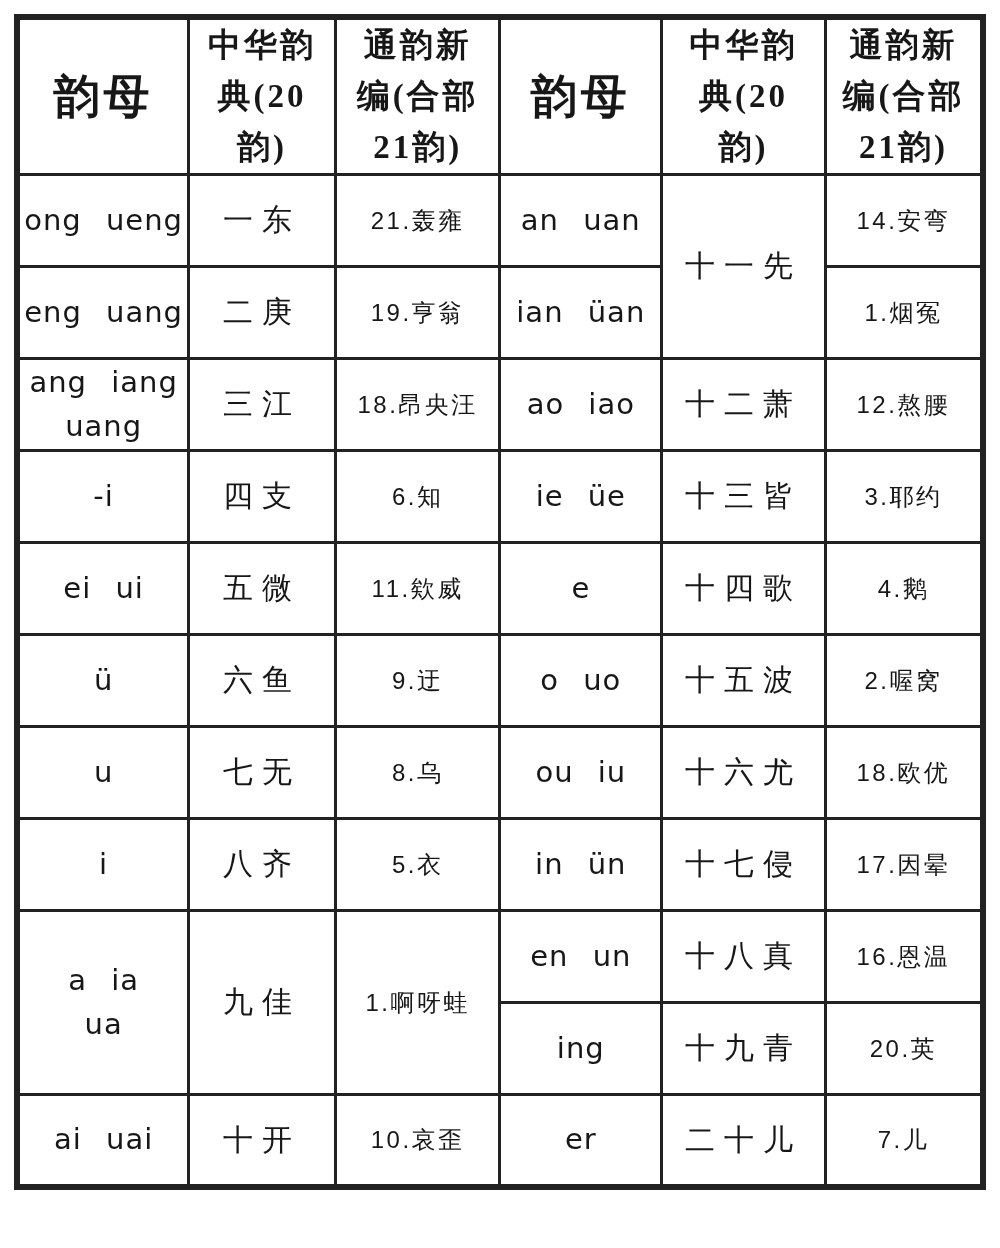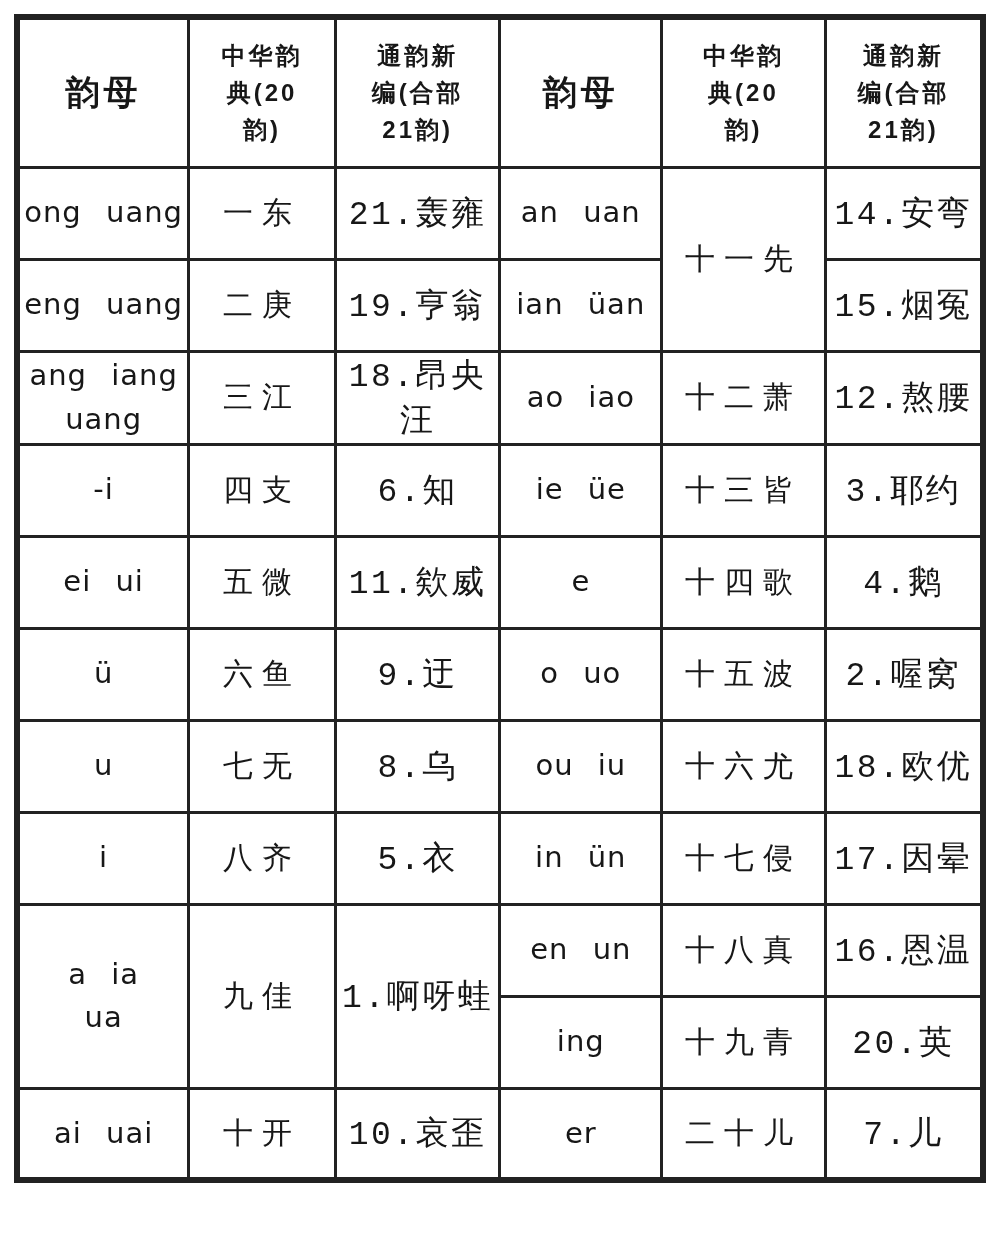--- a/index.html
+++ b/index.html
@@ -45,37 +45,37 @@
     line-height: 1.5;
   }
   
   .zh {
     font-family: "DejaVu Serif", "Liberation Serif", serif;
     font-size: 30px;
     letter-spacing: 9px;
   }
   
   .tong {
-    font-family: Liberation Mono, monospace;
-    font-size: 33px;
+    font-family: Liberation Sans, sans-serif;
+    font-size: 24px;
     letter-spacing: 2.5px;
     text-align: left;
     padding-left: 6px;
   }
   
   .hd-finals {
     font-family: "Liberation Sans", "DejaVu Sans", sans-serif;
     font-weight: 700;
-    font-size: 34px;
+    font-size: 46px;
     letter-spacing: 4px;
   }
   .hd {
-    font-family: Liberation Sans, sans-serif;
+    font-family: Liberation Serif, serif;
     font-weight: 700;
-    font-size: 24px;
+    font-size: 33px;
     letter-spacing: 3px;
     text-align: left;
     padding-left: 9px;
     white-space: pre-line;
     line-height: 1.55;
   }
 </style>
 </head>
 <body>
 
@@ -101,33 +101,33 @@
       <th class="hd">中华韵
 典(20
 韵)</th>
       <th class="hd">通韵新
 编(合部
 21韵)</th>
     </tr>
   </thead>
   <tbody>
     <tr>
-      <td class="finals">ong uang</td>
+      <td class="finals">ong ueng</td>
       <td class="zh">一东</td>
       <td class="tong">21.轰雍</td>
       <td class="finals div-l">an uan</td>
       <td class="zh" rowspan="2">十一先</td>
       <td class="tong">14.安弯</td>
     </tr>
     <tr>
       <td class="finals">eng uang</td>
       <td class="zh">二庚</td>
       <td class="tong">19.亨翁</td>
       <td class="finals div-l">ian üan</td>
-      <td class="tong">15.烟冤</td>
+      <td class="tong">1.烟冤</td>
     </tr>
     <tr>
       <td class="finals">ang iang
 uang</td>
       <td class="zh">三江</td>
       <td class="tong">18.昂央汪</td>
       <td class="finals div-l">ao iao</td>
       <td class="zh">十二萧</td>
       <td class="tong">12.熬腰</td>
     </tr>

